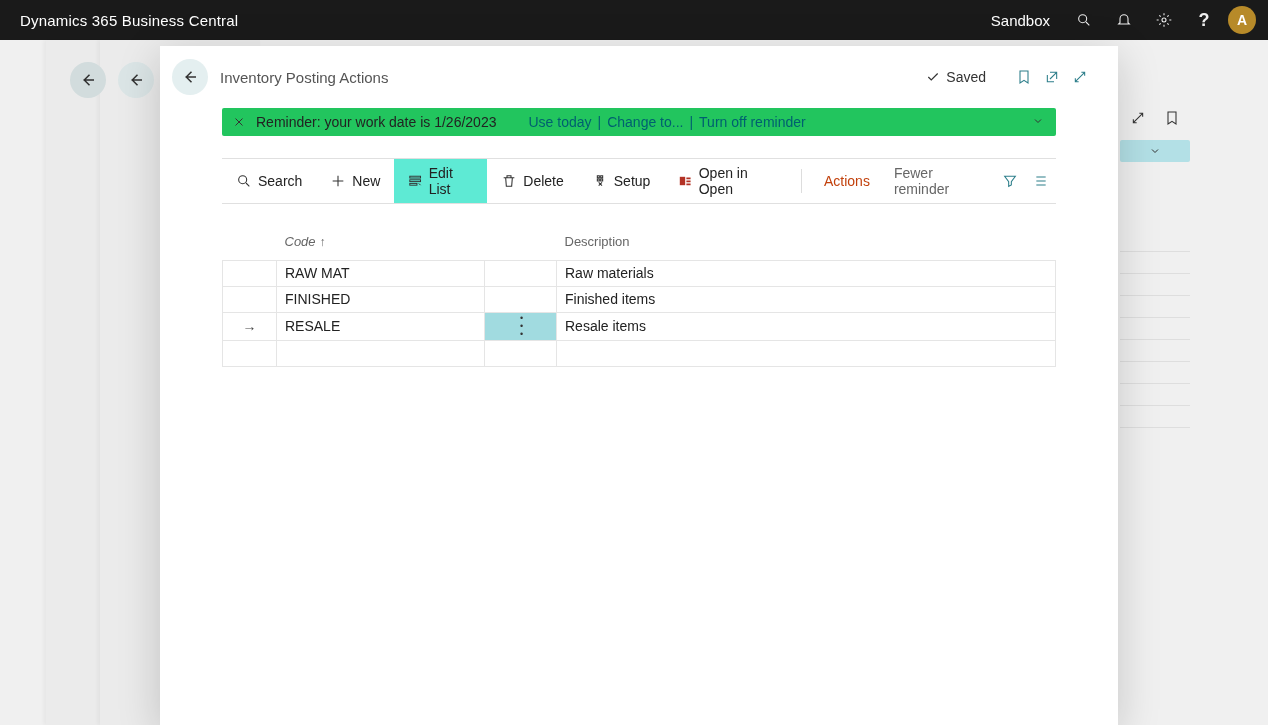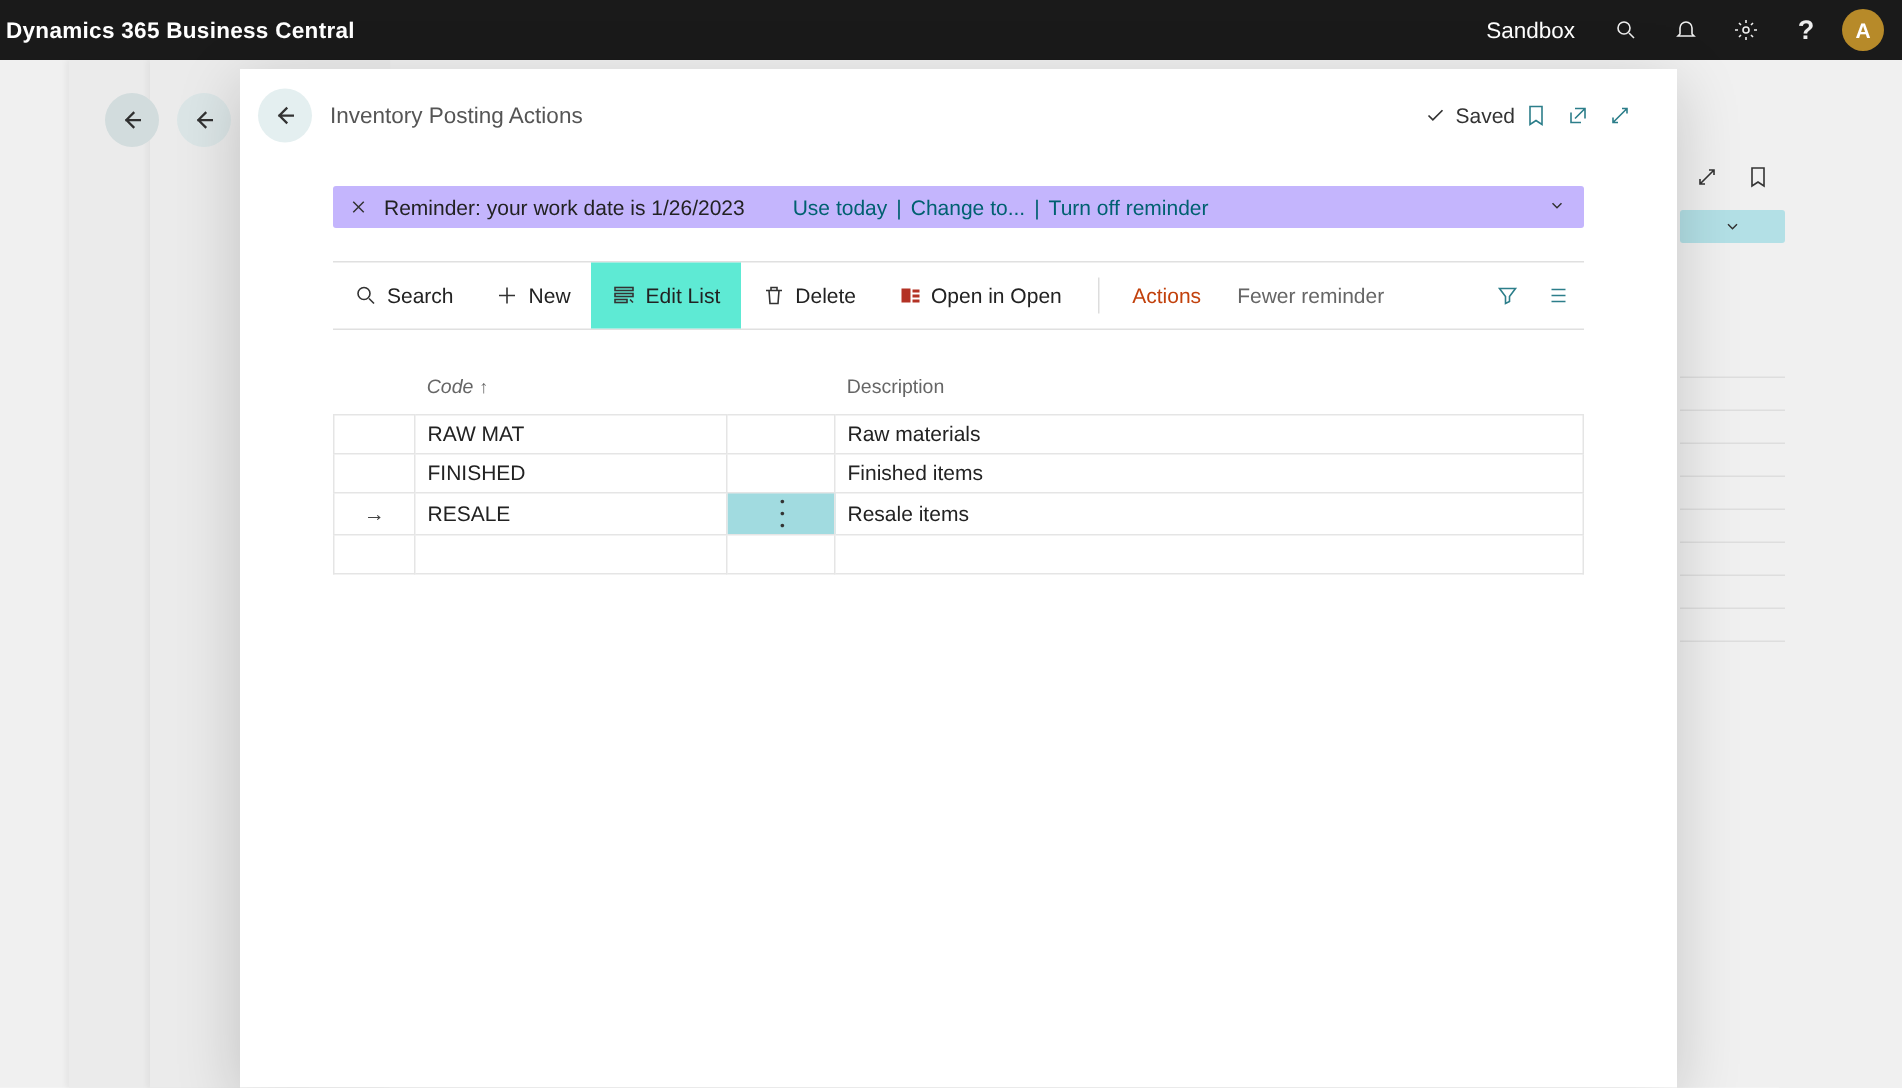--- a/index.html
+++ b/index.html
@@ -15,21 +15,21 @@
 
   
   .topbar {
     position: absolute;
     left: 0; top: 0; width: 1268px; height: 40px;
     background: #1a1a1a;
     color: #fff;
     display: flex;
     align-items: center;
   }
-  .topbar .title { font-size: 15px; font-weight: 700; padding-left: 4px; letter-spacing: .2px; }
+  .topbar .title { font-size: 15px; font-weight: 400; padding-left: 20px; letter-spacing: .2px; }
   .topbar .spacer { flex: 1; }
   .topbar .env { font-size: 15px; margin-right: 14px; }
   .topbar .ticon {
     width: 40px; height: 40px;
     display: flex; align-items: center; justify-content: center;
     color: #eee;
     cursor: pointer;
   }
   .topbar svg { width: 16px; height: 16px; stroke: currentColor; fill: none; stroke-width: 1.6; }
   .avatar {
@@ -74,30 +74,30 @@
     height: 62px; display:flex; align-items:center; padding: 0 24px 0 12px;
   }
   .card-back {
     width: 36px; height: 36px; border-radius: 50%;
     background: #e4eff0; display:flex; align-items:center; justify-content:center;
     margin-right: 12px; cursor:pointer;
   }
   .card-back svg { width:18px; height:18px; stroke:#333; fill:none; stroke-width:2; }
   .card-title { color:#555; font-size:15px; }
   .card-header .flex { flex:1; }
-  .saved { color:#333; font-size:14px; display:flex; align-items:center; gap:6px; }
+  .saved { color:#333; font-size:14px; margin-right: 24px; display:flex; align-items:center; gap:6px; }
   .saved svg { width:14px; height:14px; stroke:#333; fill:none; stroke-width:2; }
   .hicon { width:28px; display:flex; justify-content:center; cursor:pointer; color:#2c7e8a; }
   .hicon svg { width:16px; height:16px; stroke:currentColor; fill:none; stroke-width:1.6; }
 
   
   .reminder {
-    margin: 16px 62px;
+    margin: 0 62px;
     height: 28px;
-    background: #c4b5fd;
+    background: #22c55e;
     display:flex; align-items:center;
     padding: 0 12px 0 8px;
     font-size: 14px;
     color: #222;
     border-radius: 2px;
   }
   .reminder .x { width:18px; display:flex; justify-content:center; cursor:pointer; margin-right:8px; }
   .reminder .x svg { width:12px; height:12px; stroke:#333; stroke-width:2; fill:none; }
   .reminder .gap { width: 32px; }
   .reminder a { color:#006070; cursor:pointer; }
@@ -282,20 +282,26 @@
             <rect x="3" y="16" width="12" height="3"></rect>
             <path d="M18 16l3 3"></path>
           </svg>
         <span>Edit List</span>
       </div>
       <div class="tbtn">
         <svg viewBox="0 0 24 24">
             <path d="M4 7h16M9 7V4h6v3M7 7l1 13h8l1-13"></path>
           </svg>
         <span>Delete</span>
+      </div>
+      <div class="tbtn">
+        <svg viewBox="0 0 24 24">
+            <path d="M8 4h3v3H8zM13 4h3v3h-3zM8 9h3v3H8zM13 9h3v3h-3zM10 14l5 5M15 14l-5 5"></path>
+          </svg>
+        <span>Setup</span>
       </div>
       <div class="tbtn excel">
         <svg viewBox="0 0 24 24">
             <rect x="3" y="5" width="9" height="14"></rect>
             <path d="M14 6h7v3h-7zM14 11h7v3h-7zM14 16h7v3h-7z"></path>
           </svg>
         <span>Open in Open</span>
       </div>
       <div class="sep"></div>
       <div class="mutebtn" style="color:#c2410c">Actions</div>

